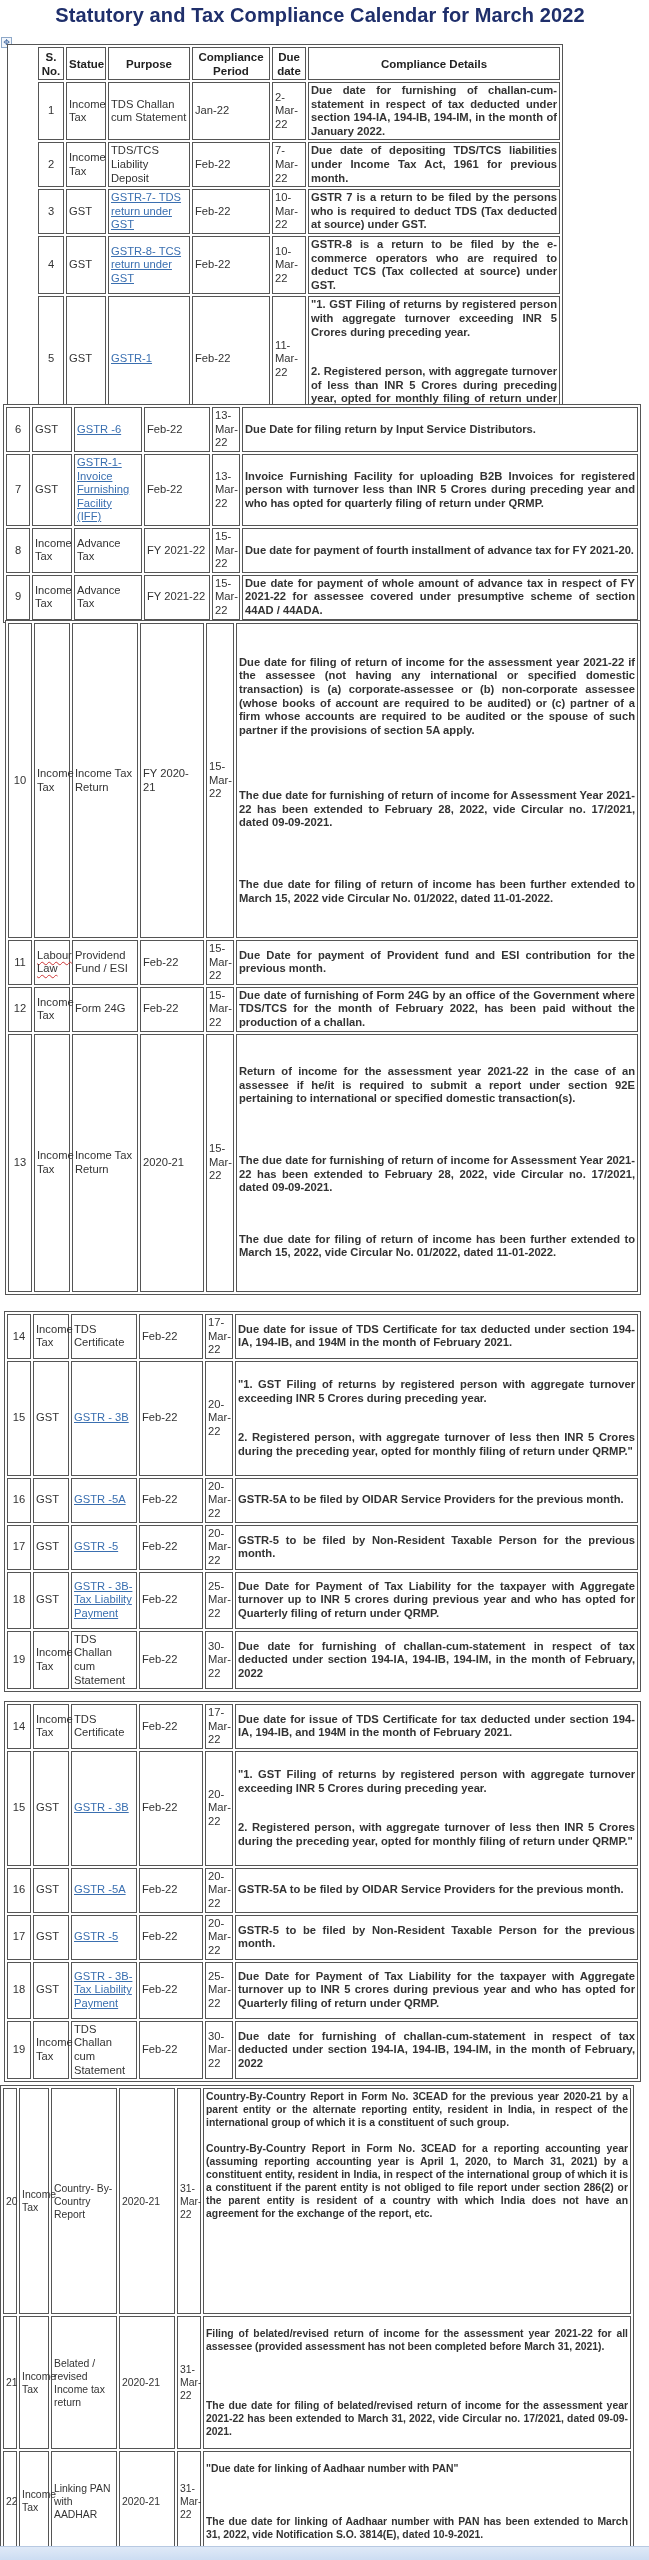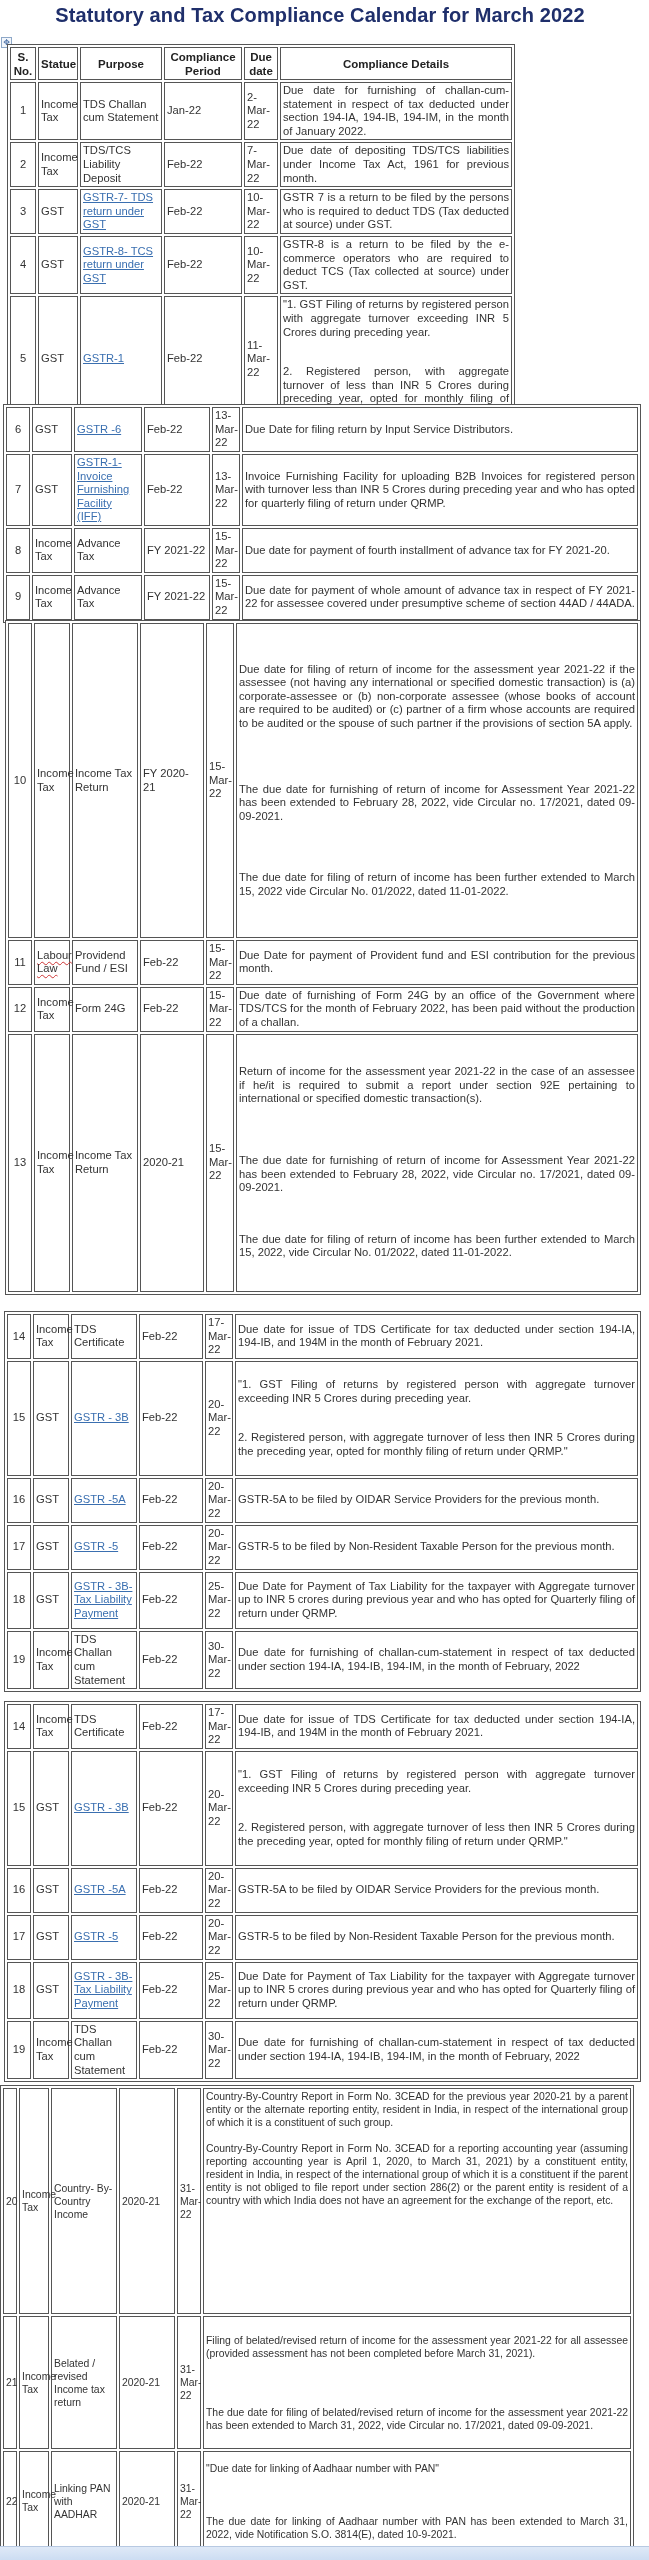--- a/index.html
+++ b/index.html
@@ -13,35 +13,35 @@
                  text-align: center; color: #4a6fa5; }
   .blk { position: absolute; border-collapse: separate; border-spacing: 2px;
          border: 1px solid #555; background: #fff; table-layout: fixed; }
   .blk td, .blk th { border: 1px solid #555; padding: 1px 2px; vertical-align: middle;
                      font-size: 11.2px; line-height: 13.6px; color: #333; }
   .blk th { font-weight: bold; text-align: center; font-size: 11.5px; color: #222; line-height: 14px; }
   .c-sno { text-align: center; }
   .c-det { text-align: justify; }
   .lnk { color: #3a6fb0; text-decoration: underline; }
   .sq { text-decoration: underline wavy #c33; text-decoration-thickness: 1px; text-underline-offset: 2px; }
-  .para { display: block; }
+  .para { display: block; font-weight: bold; }
   .gap { display: block; height: 26px; }
   .gap-lg { display: block; height: 40px; }
   .gap-sm { display: block; height: 13px; }
   .blk-e td { font-size: 10.4px; line-height: 13px; }
   .bottom-bar { position: absolute; left: 0; top: 2546px; width: 649px; height: 14px;
                 background: linear-gradient(#dfe9f7, #cbdcf2); border-top: 1px solid #b7c9e2; }
 </style>
 </head>
 <body>
 
 <div class="title">Statutory and Tax Compliance Calendar for March 2022</div>
 <div class="move-handle">✥</div>
 
-<table class="blk" style="left:7px; top:44px; width:508px;">
+<table class="blk" style="left:7px; top:44px; width:556px;padding-left:28px;">
   <colgroup>
       <col style="width:26px">
       <col style="width:40px">
       <col style="width:82px">
       <col style="width:78px">
       <col style="width:34px">
       <col>
     </colgroup>
   <thead>
     <tr style="height:33px">
@@ -379,21 +379,21 @@
       <col style="width:30px">
       <col style="width:66px">
       <col style="width:56px">
       <col style="width:24px">
       <col>
     </colgroup>
   <tbody>
     <tr style="height:226px">
       <td class="c-sno">20</td>
       <td>Income Tax</td>
-      <td>Country- By-Country Income</td>
+      <td>Country- By-Country Report</td>
       <td>2020-21</td>
       <td>31-Mar-22</td>
       <td class="c-det" style="vertical-align:top">
         <span class="para">Country-By-Country Report in Form No. 3CEAD for the previous year 2020-21 by a parent entity or the alternate reporting entity, resident in India, in respect of the international group of which it is a constituent of such group.</span>
         <span class="gap-sm"></span>
         <span class="para">Country-By-Country Report in Form No. 3CEAD for a reporting accounting year (assuming reporting accounting year is April 1, 2020, to March 31, 2021) by a constituent entity, resident in India, in respect of the international group of which it is a constituent if the parent entity is not obliged to file report under section 286(2) or the parent entity is resident of a country with which India does not have an agreement for the exchange of the report, etc.</span>
       </td>
     </tr>
     <tr style="height:133px">
       <td class="c-sno">21</td>

